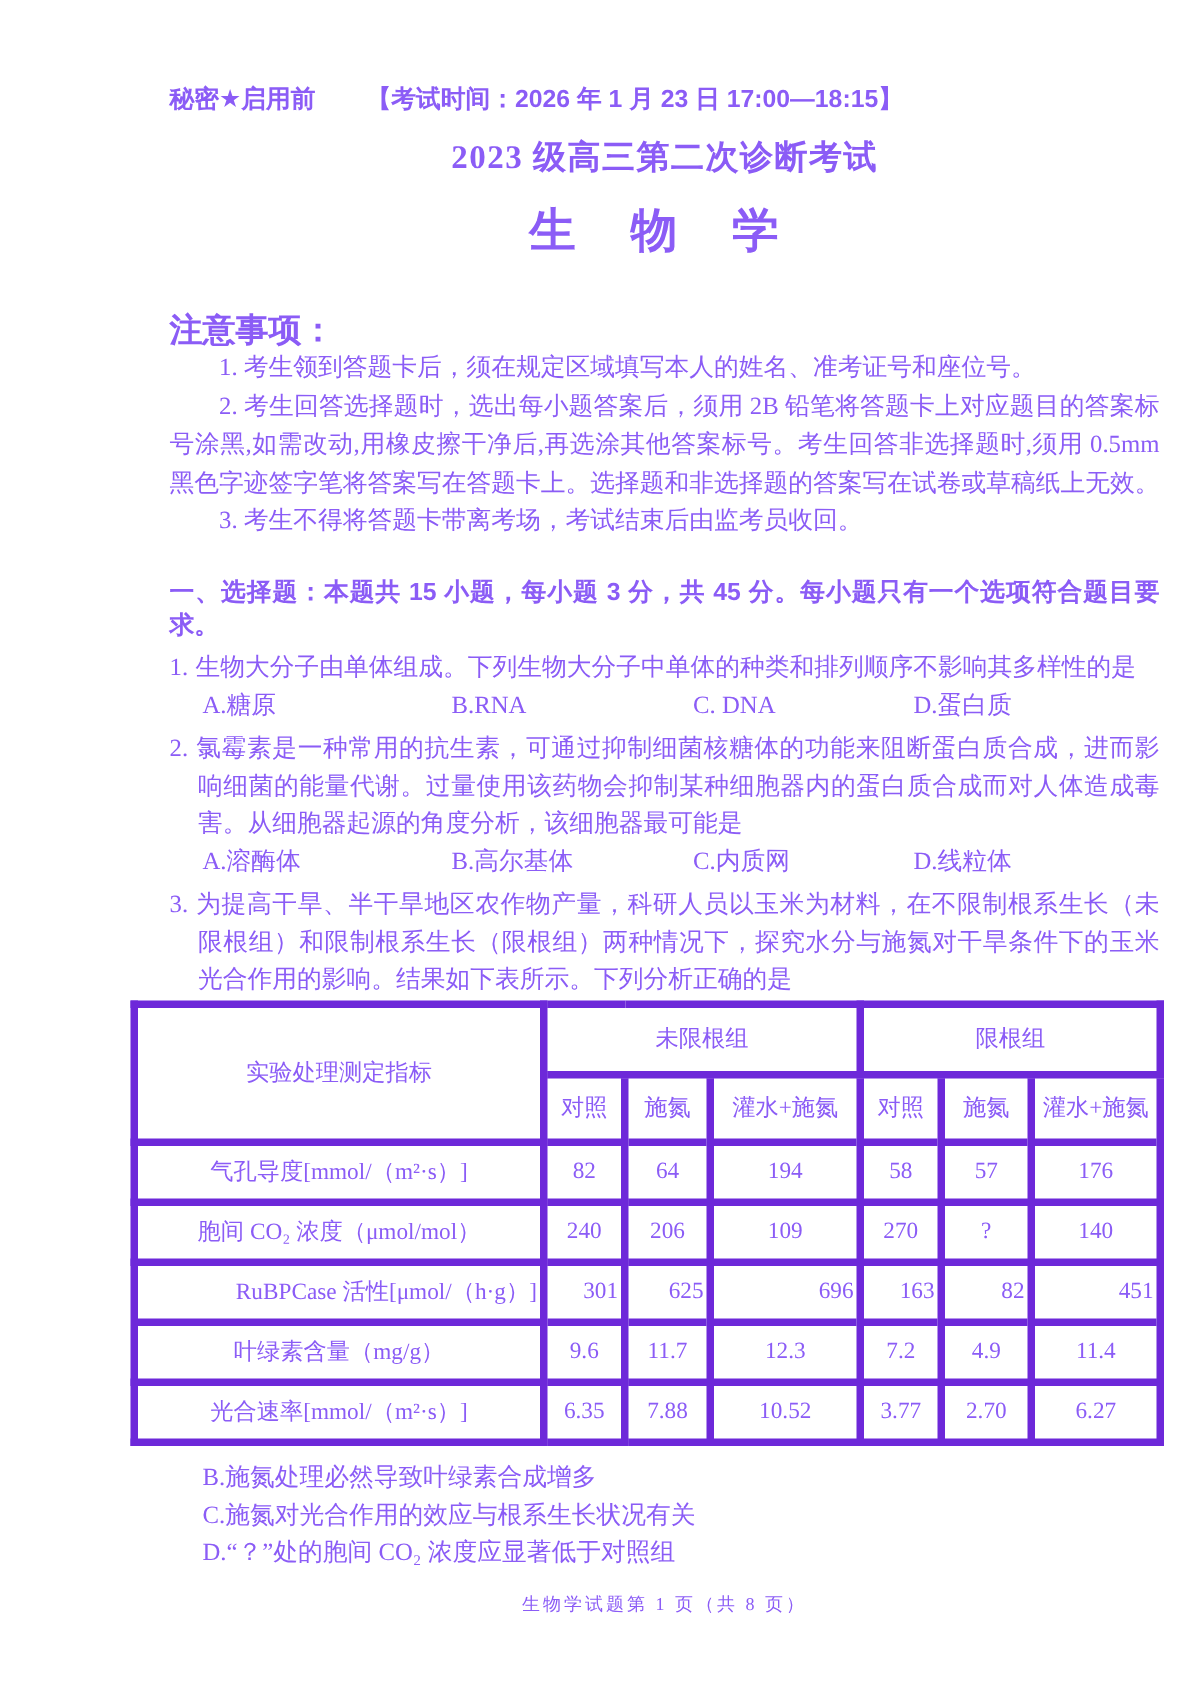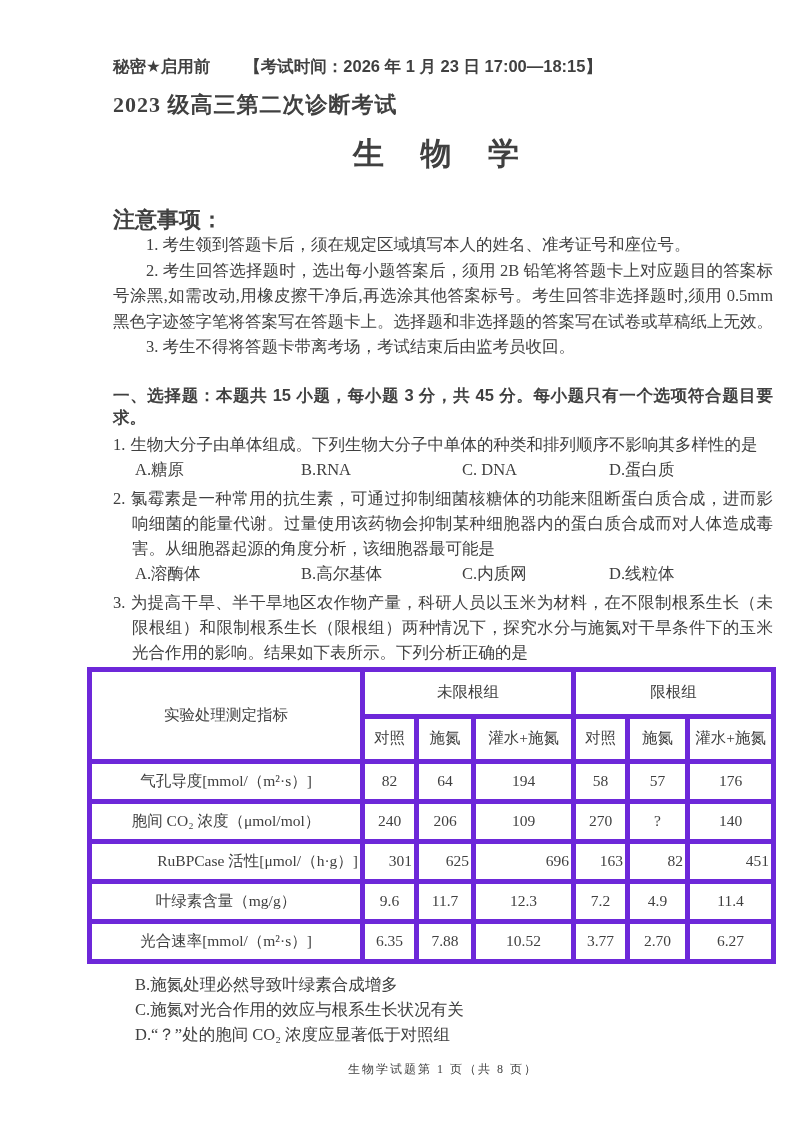--- a/index.html
+++ b/index.html
@@ -5,21 +5,21 @@
   html, body {
     margin: 0;
     padding: 0;
     background: #ffffff;
   }
   .page {
     position: relative;
     width: 794px;
     height: 1123px;
     background: #ffffff;
-    color: #404040;
+    color: #8b5cf6;
     font-family: "Liberation Serif", "DejaVu Serif", serif;
     font-size: 16.5px;
     box-sizing: border-box;
     padding: 56px 21px 0 113px;
     overflow: hidden;
   }
   .content { width: 660px; }
 
   
   .doc-header {
@@ -29,21 +29,21 @@
     line-height: 20px;
     white-space: nowrap;
   }
   .doc-header .exam-time { margin-left: 34px; }
 
   .exam-title {
     margin: 14px 0 0 0;
     font-size: 22px;
     font-weight: 600;
     line-height: 30px;
-    text-align: left;
+    text-align: center;
     letter-spacing: 1px;
   }
   .subject-title {
     margin: 10px 0 0 0;
     font-family: "Liberation Sans", "DejaVu Sans", sans-serif;
     font-size: 31px;
     font-weight: bold;
     line-height: 48px;
     text-align: center;
     letter-spacing: 14px;

